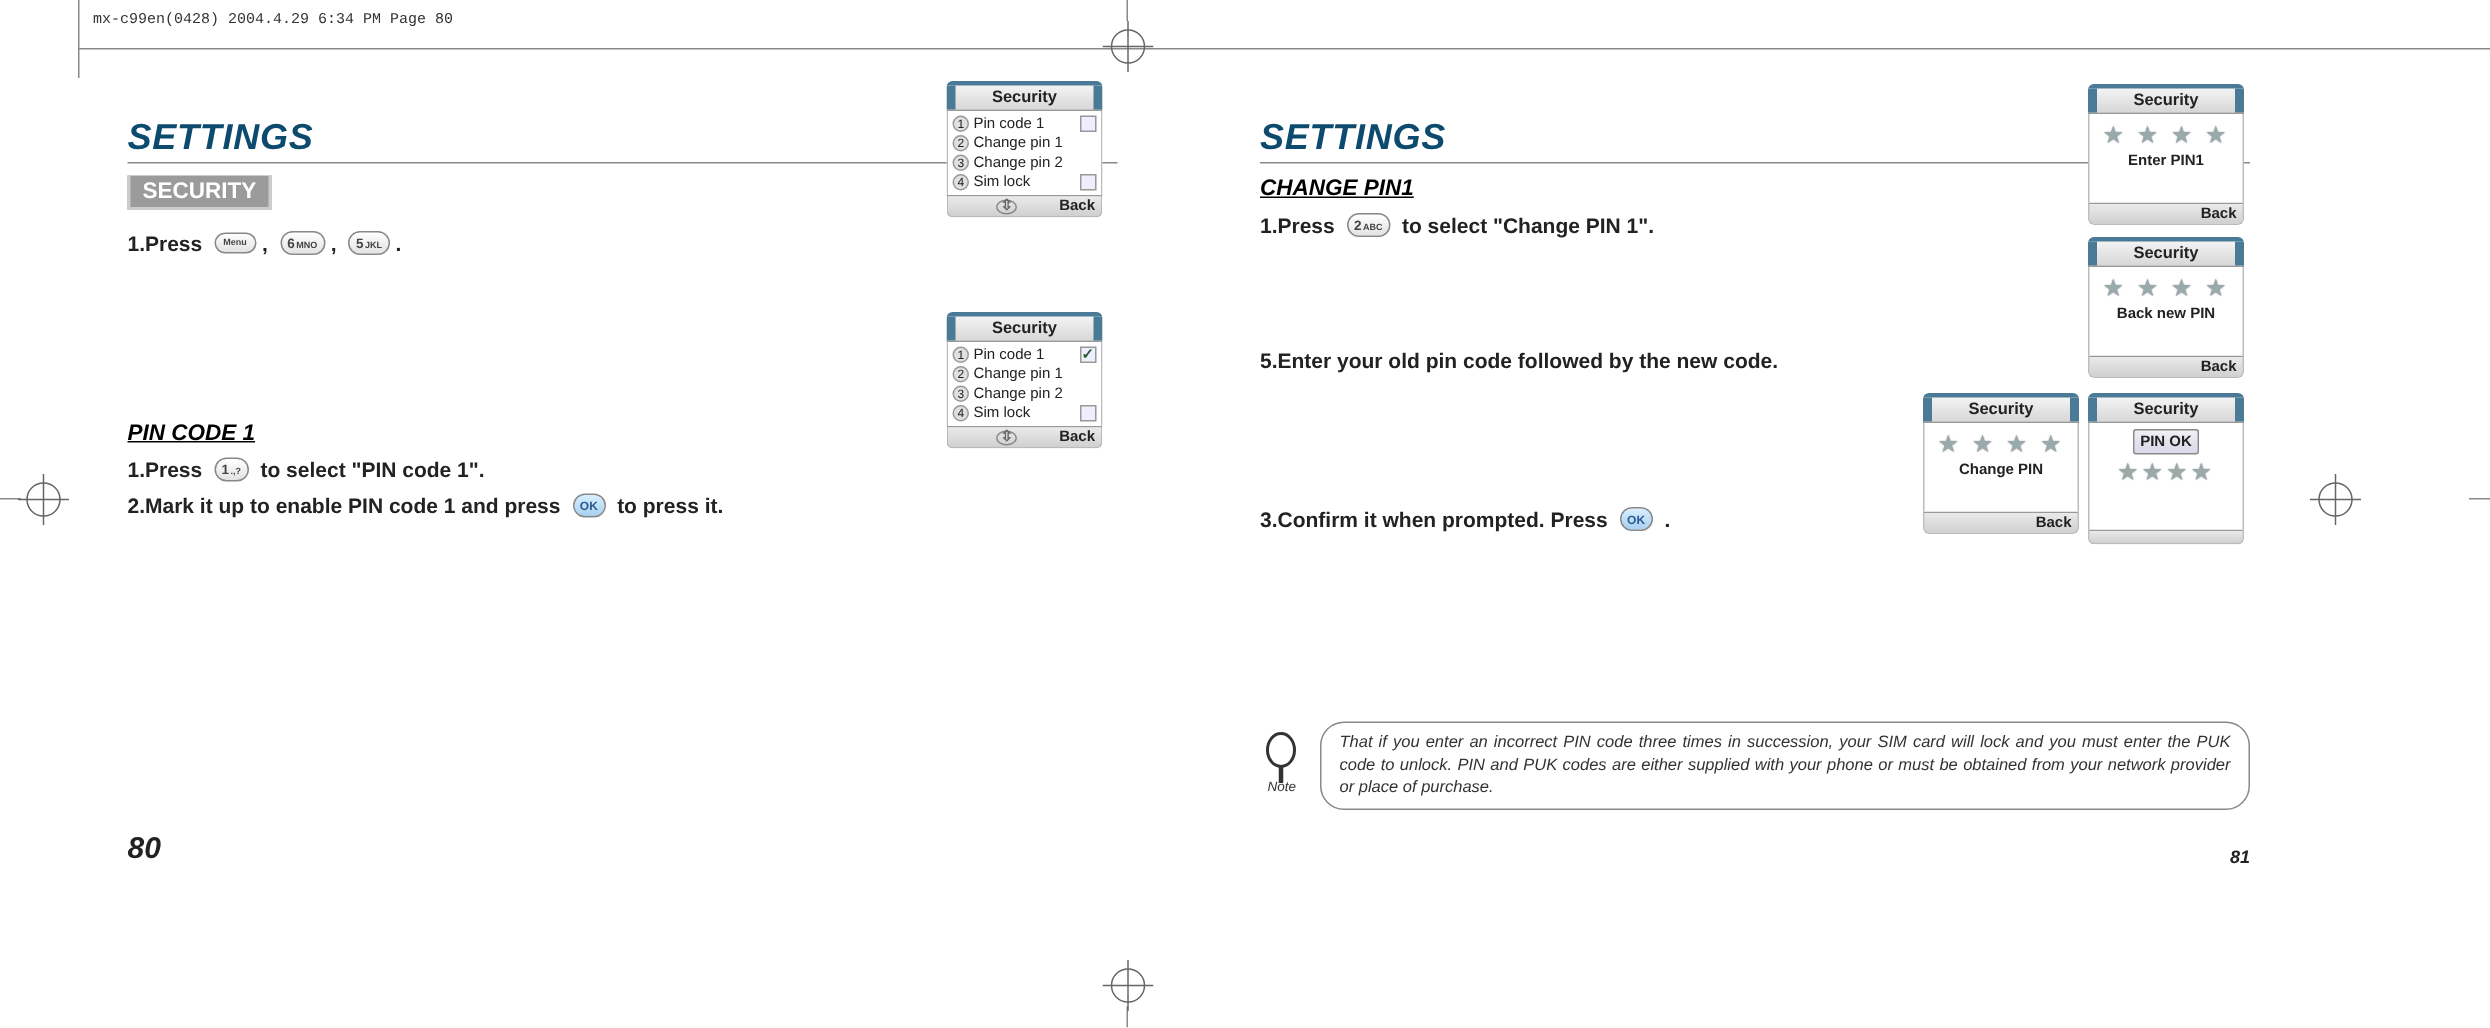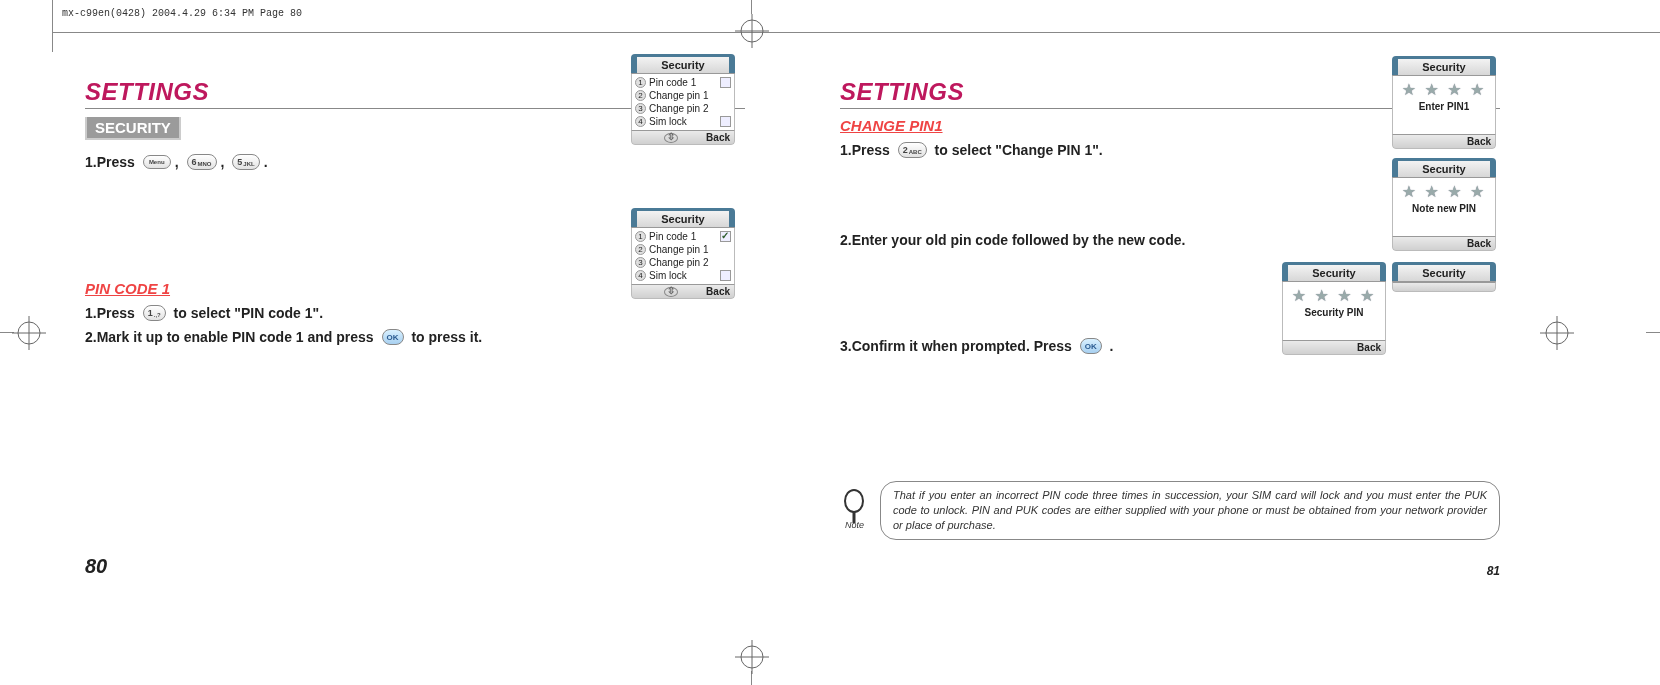--- a/index.html
+++ b/index.html
@@ -43,35 +43,35 @@
     position: absolute;
     top: 78px;
     width: 660px;
     height: 500px;
   }
   .page-left { left: 85px; }
   .page-right { left: 840px; }
 
   .h-settings {
     font-style: italic; font-weight: bold;
-    color: #be185d; font-size: 24px;
+    color: #0c4a6e; font-size: 24px;
     border-bottom: 1.5px solid #888;
     padding-bottom: 2px; margin-bottom: 8px;
     letter-spacing: 0.5px;
   }
   .tag-label {
     display: inline-block;
     background: #9b9b9b; color: #fff;
     font-weight: bold; font-size: 15px;
     padding: 2px 8px;
     border: 2px solid #ccc; border-top:none;
     margin-bottom: 6px;
   }
   .sub-head {
-    color: #ef4444; font-style: italic; font-weight: bold;
+    color: #000000; font-style: italic; font-weight: bold;
     font-size: 15px; text-decoration: underline;
     margin-top: 30px; margin-bottom: 6px;
   }
   .step {
     font-weight: bold; font-size: 14px; color: #222;
     margin: 8px 0; display: flex; align-items: center; flex-wrap: wrap;
     gap: 4px;
   }
   .step .txt { white-space: pre; }
   .page-num-left {
@@ -319,21 +319,21 @@
   <div class="step">
     <span class="txt">1.Press </span>
     <span class="key">
         <span>2</span>
         <sub>ABC</sub>
       </span>
     <span class="txt"> to select "Change PIN 1".</span>
   </div>
 
   <div class="step" style="margin-top:74px;">
-    <span class="txt">2.Enter your old pin code followed by the new code.</span>
+    <span class="txt">5.Enter your old pin code followed by the new code.</span>
   </div>
 
   <div class="step" style="margin-top:90px;">
     <span class="txt">3.Confirm it when prompted. Press </span>
     <span class="key ok">OK</span>
     <span class="txt"> .</span>
   </div>
 
   <div class="note-box">
     <div class="note-icon">
@@ -357,37 +357,42 @@
     </div>
     <div class="foot" style="justify-content:flex-end;">
         <span>Back</span>
       </div>
   </div>
 
   <div class="phone" style="top:80px; left:552px;">
     <div class="title">Security</div>
     <div class="msgbody">
       <div class="stars">★ ★ ★ ★</div>
-      <div class="msgtxt">Note new PIN</div>
+      <div class="msgtxt">Back new PIN</div>
       <div style="height:18px;"></div>
     </div>
     <div class="foot" style="justify-content:flex-end;">
         <span>Back</span>
       </div>
   </div>
 
   <div class="phone" style="top:184px; left:442px;">
     <div class="title">Security</div>
     <div class="msgbody">
       <div class="stars">★ ★ ★ ★</div>
-      <div class="msgtxt">Security PIN</div>
+      <div class="msgtxt">Change PIN</div>
       <div style="height:18px;"></div>
     </div>
     <div class="foot" style="justify-content:flex-end;">
         <span>Back</span>
       </div>
   </div>
 
   <div class="phone" style="top:184px; left:552px;">
     <div class="title">Security</div>
+    <div class="msgbody" style="padding:4px 4px 10px;">
+      <div class="pinok">PIN OK</div>
+      <div class="stars" style="filter:grayscale(0.3);">★★★★</div>
+      <div style="height:18px;"></div>
+    </div>
     <div class="foot" style="height:10px;"></div>
   </div>
 </div>
 
 </body></html>

